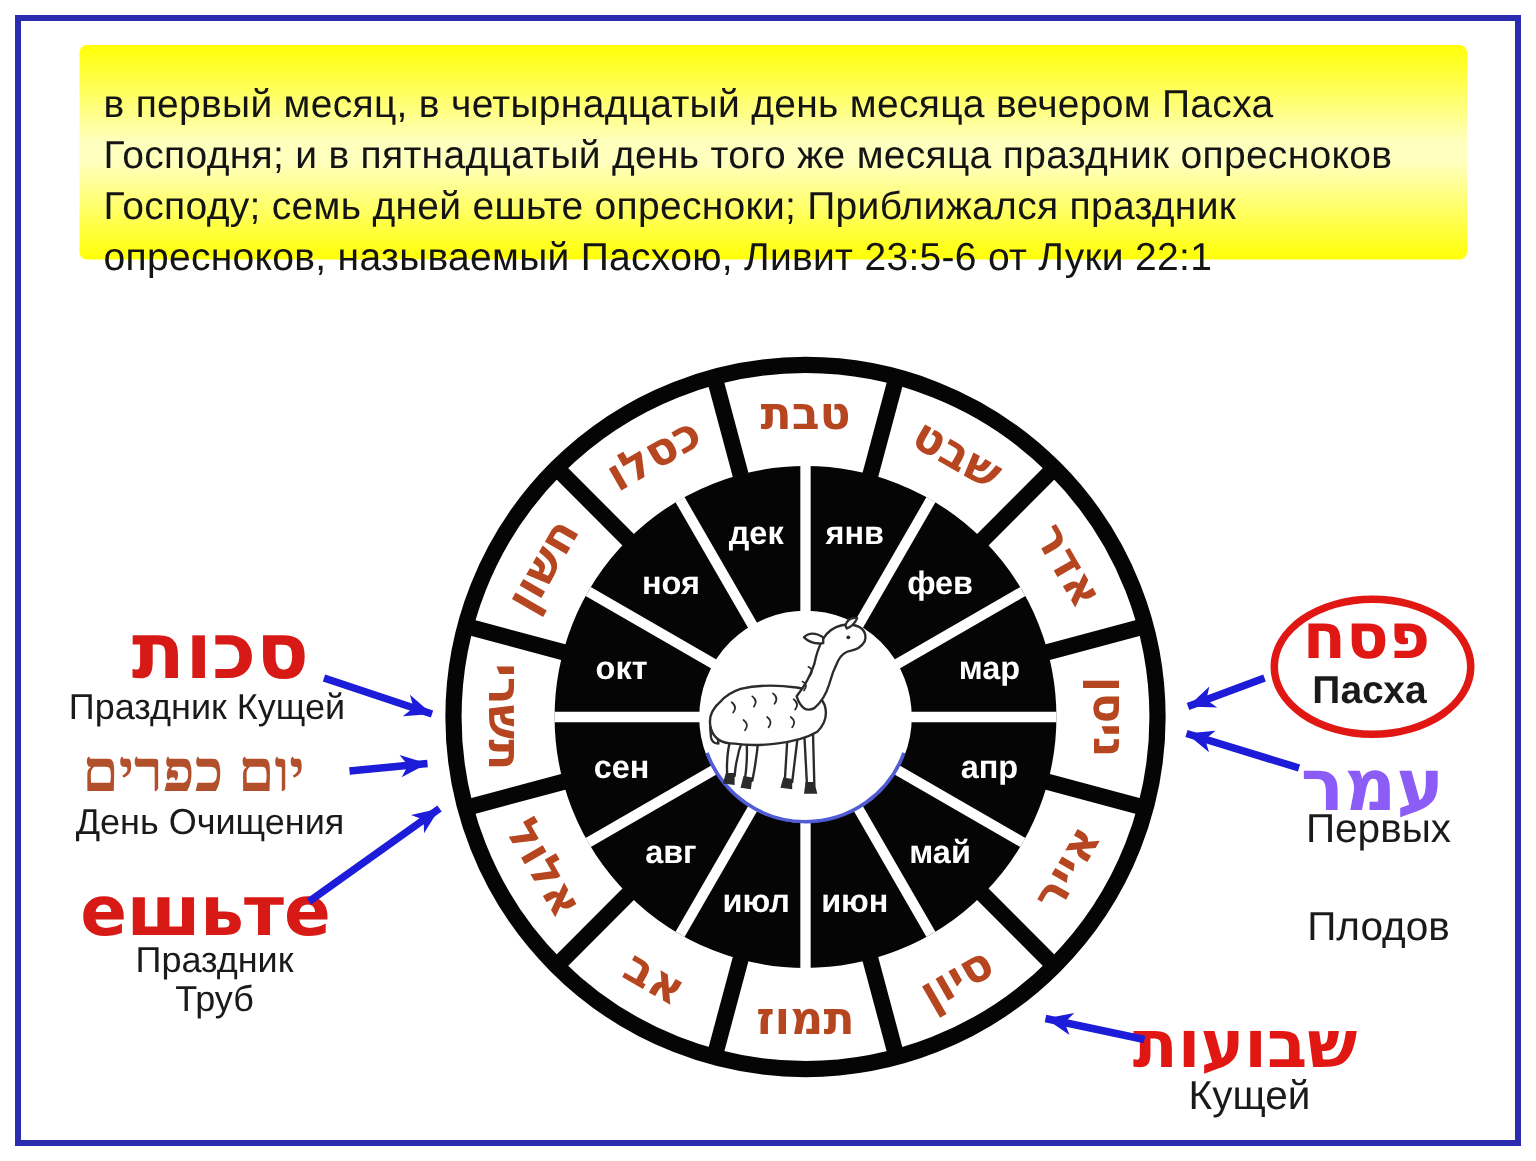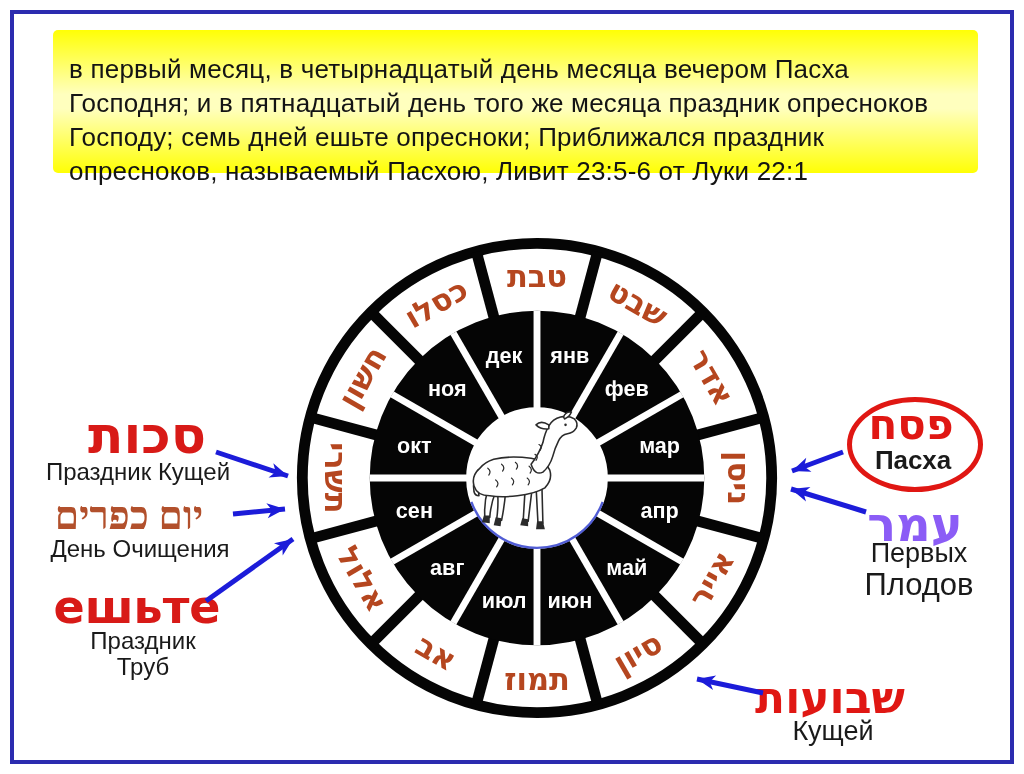--- a/index.html
+++ b/index.html
@@ -136,21 +136,21 @@
   <div class="lbl heb" style="left:137px;top:607px;font-size:46px;">ешьте</div>
   <div class="lbl ru" style="left:143px;top:641px;font-size:24px;">Праздник</div>
   <div class="lbl ru" style="left:143px;top:667px;font-size:24px;">Труб</div>
 
   <div class="pesach-oval"></div>
   <div class="lbl heb" style="left:911px;top:424px;font-size:42px;color:#e01713;">פסח</div>
   <div class="lbl ru" style="left:913px;top:460px;font-size:26px;font-weight:bold;">Пасха</div>
 
   <div class="lbl heb" style="left:915px;top:524px;font-size:48px;color:#8b5cf6;">עמר</div>
   <div class="lbl ru" style="left:919px;top:553px;font-size:27px;">Первых</div>
-  <div class="lbl ru" style="left:919px;top:585px;font-size:31px;">Плодов</div>
+  <div class="lbl ru" style="left:919px;top:618px;font-size:27px;">Плодов</div>
 
   <div class="lbl heb" style="left:830px;top:697px;font-size:44px;color:#e01713;">שבועות</div>
   <div class="lbl ru" style="left:833px;top:731px;font-size:27px;">Кущей</div>
 
   <svg class="arrows-svg" viewBox="0 0 1024 774">
     <defs>
       <marker id="ah" markerUnits="userSpaceOnUse" markerWidth="22" markerHeight="18" refX="19" refY="8.5" orient="auto">
         <path d="M1 1 L19 8.5 L1 16 L6 8.5 Z" fill="#1c1cd9"></path>
       </marker>
     </defs>

